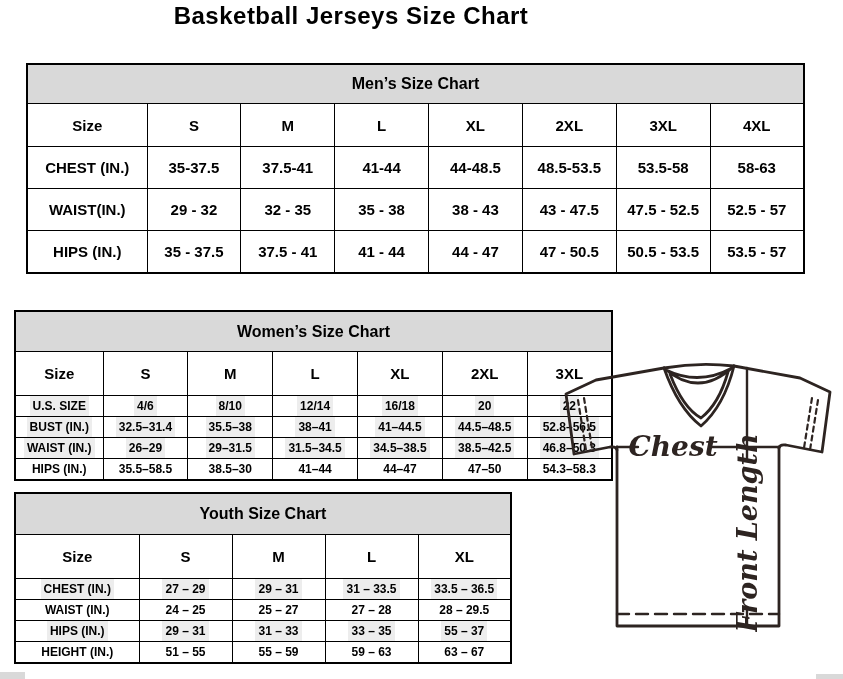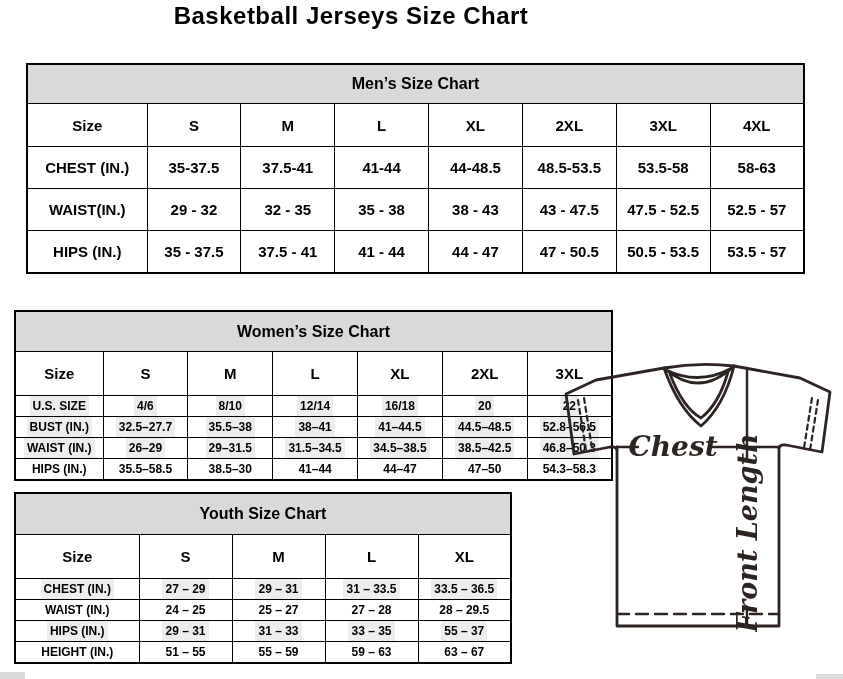--- a/index.html
+++ b/index.html
@@ -132,21 +132,21 @@
         <td class="lbl"><span class="hl">U.S. SIZE</span></td>
         <td class="val"><span class="hl">4/6</span></td>
         <td class="val"><span class="hl">8/10</span></td>
         <td class="val"><span class="hl">12/14</span></td>
         <td class="val"><span class="hl">16/18</span></td>
         <td class="val"><span class="hl">20</span></td>
         <td class="val"><span class="hl">22</span></td>
       </tr>
       <tr>
         <td class="lbl"><span class="hl">BUST (IN.)</span></td>
-        <td class="val"><span class="hl">32.5–27.7</span></td>
+        <td class="val"><span class="hl">32.5–31.4</span></td>
         <td class="val"><span class="hl">35.5–38</span></td>
         <td class="val"><span class="hl">38–41</span></td>
         <td class="val"><span class="hl">41–44.5</span></td>
         <td class="val"><span class="hl">44.5–48.5</span></td>
         <td class="val"><span class="hl">52.8–56.5</span></td>
       </tr>
       <tr>
         <td class="lbl"><span class="hl">WAIST (IN.)</span></td>
         <td class="val"><span class="hl">26–29</span></td>
         <td class="val"><span class="hl">29–31.5</span></td>

